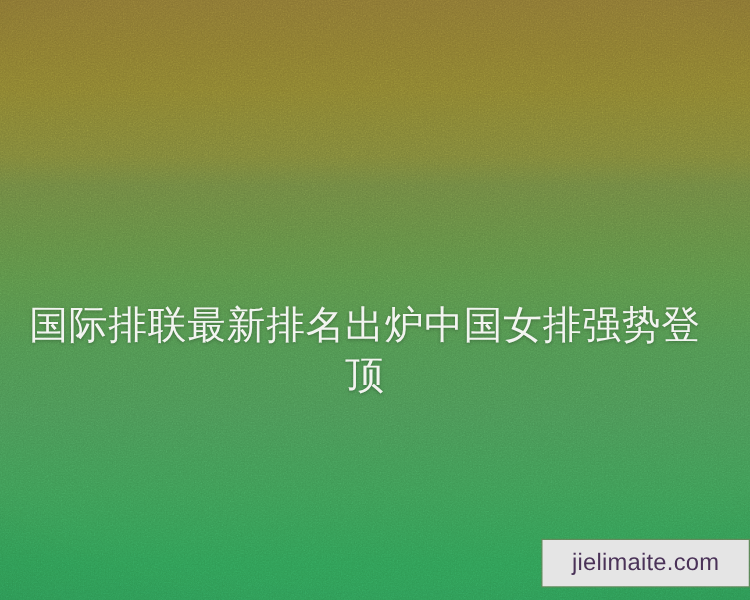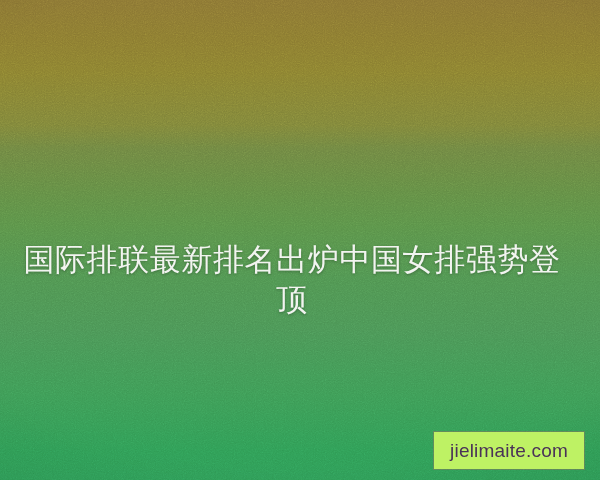--- a/index.html
+++ b/index.html
@@ -67,23 +67,23 @@
     padding: 0 14px;
     box-sizing: border-box;
   }
   .headline-line { display: block; }
 
   
   #watermark {
     position: absolute;
     left: 434px;
     top: 432px;
-    width: 150px;
+    width: 165px;
     height: 37px;
-    background: #bef264;
+    background: #e5e5e5;
     display: flex;
     align-items: center;
     justify-content: center;
     box-shadow: 0 0 0 1px rgba(150,115,95,0.45);
   }
   #watermark-text {
     color: #4a3258;
     font-size: 19px;
     letter-spacing: 0.2px;
     font-weight: 400;

